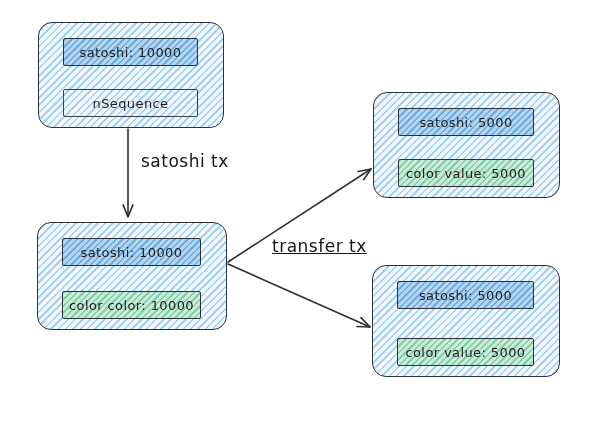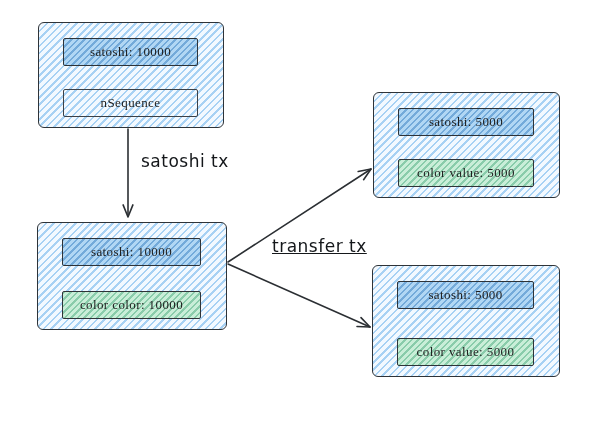--- a/index.html
+++ b/index.html
@@ -22,26 +22,25 @@
     stroke: #2b2f33;
     stroke-width: 1.6;
     fill: none;
     stroke-linecap: round;
     stroke-linejoin: round;
   }
   .node {
     position: absolute;
     box-sizing: border-box;
     border: 1.8px solid #2e3338;
-    border-radius: 6px;
+    border-radius: 14px;
     display: flex;
     flex-direction: column;
     justify-content: space-between;
     padding: 15px 25px 10px 24px;
-    font-family: Liberation Serif, serif;
   }
   
   .hatch-light {
     background:
       repeating-linear-gradient(135deg,
         rgba(142, 196, 240, 0.75) 0px, rgba(142, 196, 240, 0.75) 1.8px,
         rgba(255, 255, 255, 0.05) 1.8px, rgba(255, 255, 255, 0.05) 5.2px),
       #f2f9ff;
   }
   

